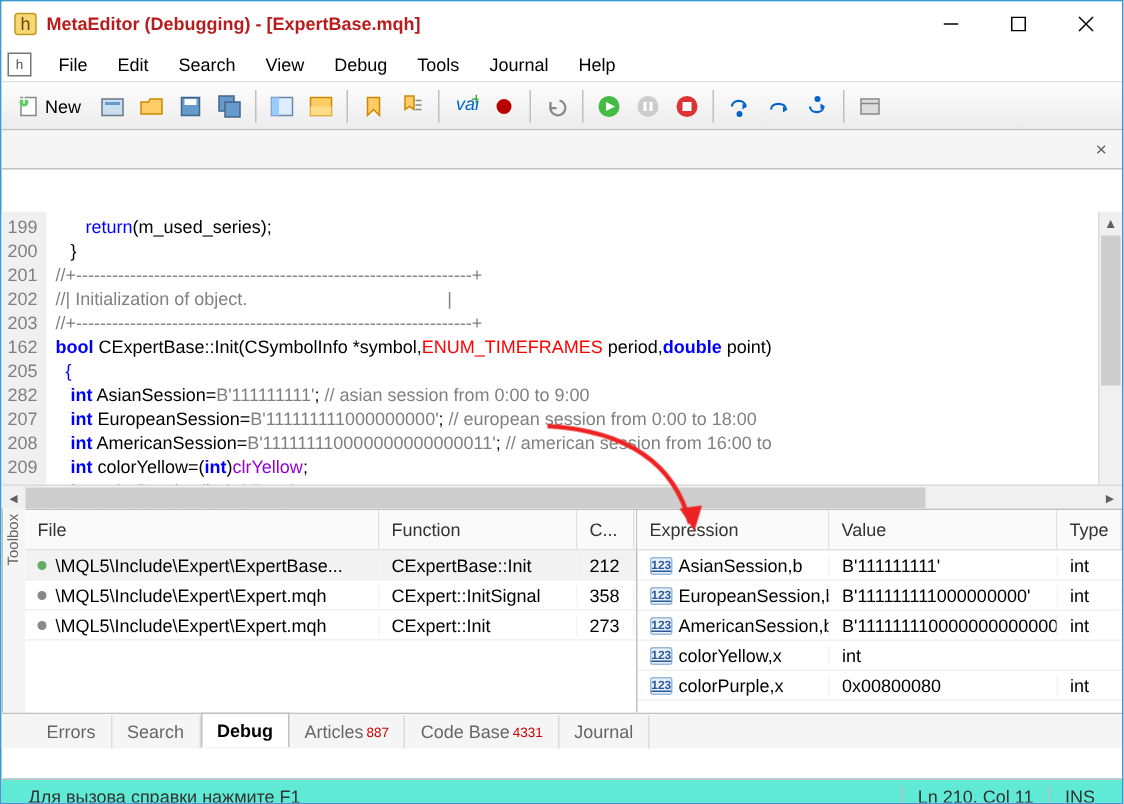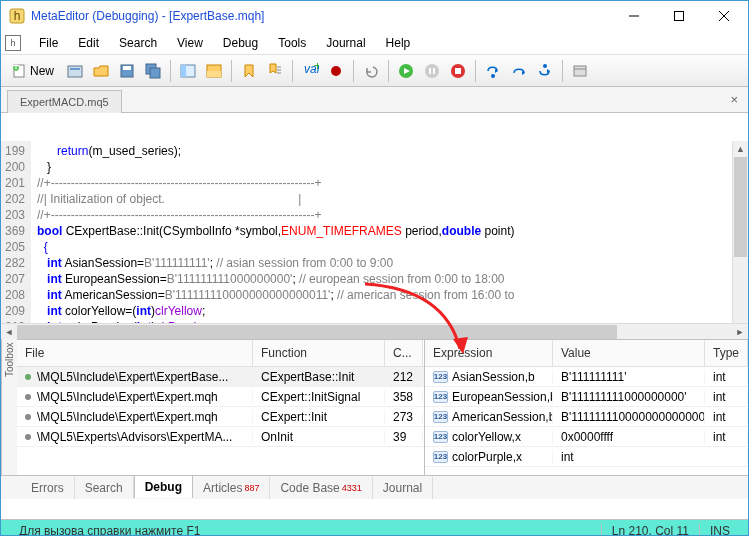--- a/index.html
+++ b/index.html
@@ -1,21 +1,21 @@
 <!DOCTYPE html>
 <html><head>
 <meta charset="utf-8">
 <style>
 * { margin: 0; padding: 0; box-sizing: border-box; font-family: 'Segoe UI', Tahoma, sans-serif; font-size: 12px; }
 body { background: #fff; width: 749px; height: 536px; overflow: hidden; border: 1px solid #3d9ad1; position: relative; }
 
 
 .titlebar { height: 30px; background: #fff; display: flex; align-items: center; padding: 0 2px 0 8px; }
 .titlebar .icon { width: 16px; height: 16px; margin-right: 6px; }
-.titlebar .title { flex: 1; color: #1d4ed8; font-size: 12px; }
+.titlebar .title { flex: 1; color: #b91c1c; font-size: 12px; font-weight: bold; }
 .titlebar .winbtns { display: flex; }
 .titlebar .winbtn { width: 45px; height: 29px; display: flex; align-items: center; justify-content: center; color: #000; }
 
 
 .menubar { height: 24px; background: #fff; display: flex; align-items: center; padding-left: 4px; border-bottom: 1px solid #e0e0e0; }
 .menubar .appicon { width: 16px; height: 16px; margin-right: 8px; border: 1px solid #777; display:flex; align-items:center; justify-content:center; color:#555; font-size:9px; }
 .menubar .menuitem { padding: 4px 10px; cursor: default; }
 
 
 .toolbar { height: 32px; background: linear-gradient(#fdfdfd,#ececec); border-bottom: 1px solid #c0c0c0; display: flex; align-items: center; padding: 0 4px; gap: 2px; }
@@ -58,21 +58,21 @@
 .stackpane { width: 410px; border-right: 1px solid #c0c0c0; display: flex; flex-direction: column; }
 .watchpane { flex: 1; display: flex; flex-direction: column; }
 .dhead { display: flex; background: #fff; border-bottom: 1px solid #e0e0e0; font-size: 11px; }
 .dhead .col { padding: 6px 8px; border-right: 1px solid #e0e0e0; color: #333; background: #fafafa; }
 .dbody { flex: 1; overflow: auto; }
 .drow { display: flex; border-bottom: 1px solid #f0f0f0; font-size: 11px; height: 20px; align-items: center; }
 .drow .cell { padding: 0 8px; border-right: 1px solid #f4f4f4; white-space: nowrap; overflow: hidden; text-overflow: ellipsis; display: flex; align-items: center; gap: 4px; }
 .drow.sel { background: #f2f2f2; }
 .bullet { width: 6px; height: 6px; border-radius: 50%; background: #888; display: inline-block; margin-right: 2px; flex-shrink: 0; }
 .bullet.g { background: #6a6; }
-.varicon { width: 15px; height: 12px; background: #e8f0fb; border: 1px solid #9ab8d8; border-radius: 2px; font-size: 8px; color: #2a5a9a; display: inline-flex; align-items: center; justify-content: center; flex-shrink: 0; font-weight: bold; line-height: 1; }
+.varicon { width: 15px; height: 12px; background: #e8f0fb; border: 1px solid #9ab8d8; border-radius: 2px; font-size: 8px; color: #2a5a9a; display: inline-flex; align-items: center; justify-content: center; flex-shrink: 0; font-weight: bold; line-height: 1; text-decoration: underline; }
 
 
 .toolbox-label { position: absolute; left: 0; top: 338px; width: 16px; height: 136px; background: #f5f5f5; border-right: 1px solid #c0c0c0; writing-mode: vertical-lr; transform: rotate(180deg); text-align: center; font-size: 10px; color: #666; padding: 4px 0; display: flex; align-items: center; justify-content: flex-end; }
 
 
 .bottomtabs { height: 24px; background: #f5f5f5; border-top: 1px solid #c0c0c0; display: flex; align-items: center; padding-left: 20px; gap: 0; font-size: 11px; }
 .btab { padding: 4px 10px; border-right: 1px solid #dcdcdc; color: #666; cursor: default; display: flex; align-items: center; gap: 2px; }
 .btab.active { background: #fff; border: 1px solid #c0c0c0; border-bottom: none; color: #000; font-weight: 600; position: relative; top: -1px; }
 .btab .sub { color: #c00; font-size: 9px; vertical-align: sub; }
 
@@ -247,32 +247,31 @@
   <div class="tsep"></div>
   <div class="tbtn">
       <svg width="16" height="16">
         <rect x="2" y="3" width="12" height="10" fill="#ddd" stroke="#888"></rect>
         <line x1="2" y1="6" x2="14" y2="6" stroke="#888"></line>
       </svg>
     </div>
 </div>
 
 <div class="filetabs">
-  <div class="filetab">ExpertMACD.mq5</div>
   <div class="closex">×</div>
 </div>
 
 <div class="editor">
   <div class="gutter" id="gutter">
       <div>199</div>
       <div>200</div>
       <div>201</div>
       <div>202</div>
       <div>203</div>
-      <div>369</div>
+      <div>162</div>
       <div>205</div>
       <div>282</div>
       <div>207</div>
       <div>208</div>
       <div>209</div>
       <div>210</div>
       <div>211</div>
     </div>
   <div class="code" id="code"><div class="line"><span class="">      </span><span class="kw">return</span><span class="ident">(m_used_series);</span></div><div class="line"><span class="ident">   }</span></div><div class="line"><span class="cmt">//+------------------------------------------------------------------+</span></div><div class="line"><span class="cmt">//| Initialization of object.                                        |</span></div><div class="line"><span class="cmt">//+------------------------------------------------------------------+</span></div><div class="line"><span class="kw2">bool</span><span class="ident"> CExpertBase::Init(CSymbolInfo *symbol,</span><span class="enum">ENUM_TIMEFRAMES</span><span class="ident"> period,</span><span class="kw2">double</span><span class="ident"> point)</span></div><div class="line"><span class="">  </span><span class="kw">{</span></div><div class="line"><span class="">   </span><span class="kw2">int</span><span class="ident"> AsianSession=</span><span class="str">B'111111111'</span><span class="ident">; </span><span class="cmt">// asian session from 0:00 to 9:00</span></div><div class="line"><span class="">   </span><span class="kw2">int</span><span class="ident"> EuropeanSession=</span><span class="str">B'111111111000000000'</span><span class="ident">; </span><span class="cmt">// european session from 0:00 to 18:00</span></div><div class="line"><span class="">   </span><span class="kw2">int</span><span class="ident"> AmericanSession=</span><span class="str">B'111111110000000000000011'</span><span class="ident">; </span><span class="cmt">// american session from 16:00 to</span></div><div class="line"><span class="">   </span><span class="kw2">int</span><span class="ident"> colorYellow=(</span><span class="kw2">int</span><span class="ident">)</span><span class="clr">clrYellow</span><span class="ident">;</span></div><div class="line"><span class="">   </span><span class="kw2">int</span><span class="ident"> colorPurple=(</span><span class="kw2">int</span><span class="ident">)</span><span class="clr">clrPurple</span><span class="ident">;</span></div><div class="line"><span class="cmt">//--- check the initialization phase                                 </span></div></div>
   <div class="scrollbar-v">
@@ -309,25 +308,20 @@
         <div class="drow">
           <div class="cell" style="width:236px"><span class="bullet "></span>\MQL5\Include\Expert\Expert.mqh</div>
           <div class="cell" style="width:132px">CExpert::InitSignal</div>
           <div class="cell" style="width:38px;text-align:right">358</div>
         </div>
         <div class="drow">
           <div class="cell" style="width:236px"><span class="bullet "></span>\MQL5\Include\Expert\Expert.mqh</div>
           <div class="cell" style="width:132px">CExpert::Init</div>
           <div class="cell" style="width:38px;text-align:right">273</div>
         </div>
-        <div class="drow">
-          <div class="cell" style="width:236px"><span class="bullet "></span>\MQL5\Experts\Advisors\ExpertMA...</div>
-          <div class="cell" style="width:132px">OnInit</div>
-          <div class="cell" style="width:38px;text-align:right">39</div>
-        </div>
       </div>
   </div>
   <div class="watchpane">
     <div class="dhead">
       <div class="col" style="width:128px">Expression</div>
       <div class="col" style="width:152px">Value</div>
       <div class="col" style="flex:1">Type</div>
     </div>
     <div class="dbody" id="watchbody">
         <div class="drow">
@@ -340,25 +334,25 @@
           <div class="cell" style="width:152px">B'111111111000000000'</div>
           <div class="cell" style="flex:1">int</div>
         </div>
         <div class="drow">
           <div class="cell" style="width:128px"><span class="varicon">123</span>AmericanSession,b</div>
           <div class="cell" style="width:152px">B'111111110000000000000011'</div>
           <div class="cell" style="flex:1">int</div>
         </div>
         <div class="drow">
           <div class="cell" style="width:128px"><span class="varicon">123</span>colorYellow,x</div>
-          <div class="cell" style="width:152px">0x0000ffff</div>
           <div class="cell" style="flex:1">int</div>
         </div>
         <div class="drow">
           <div class="cell" style="width:128px"><span class="varicon">123</span>colorPurple,x</div>
+          <div class="cell" style="width:152px">0x00800080</div>
           <div class="cell" style="flex:1">int</div>
         </div>
         <div class="drow">
           <div class="cell" style="width:128px"></div>
           <div class="cell" style="width:152px"></div>
           <div class="cell" style="flex:1"></div>
         </div>
       </div>
   </div>
 </div>

